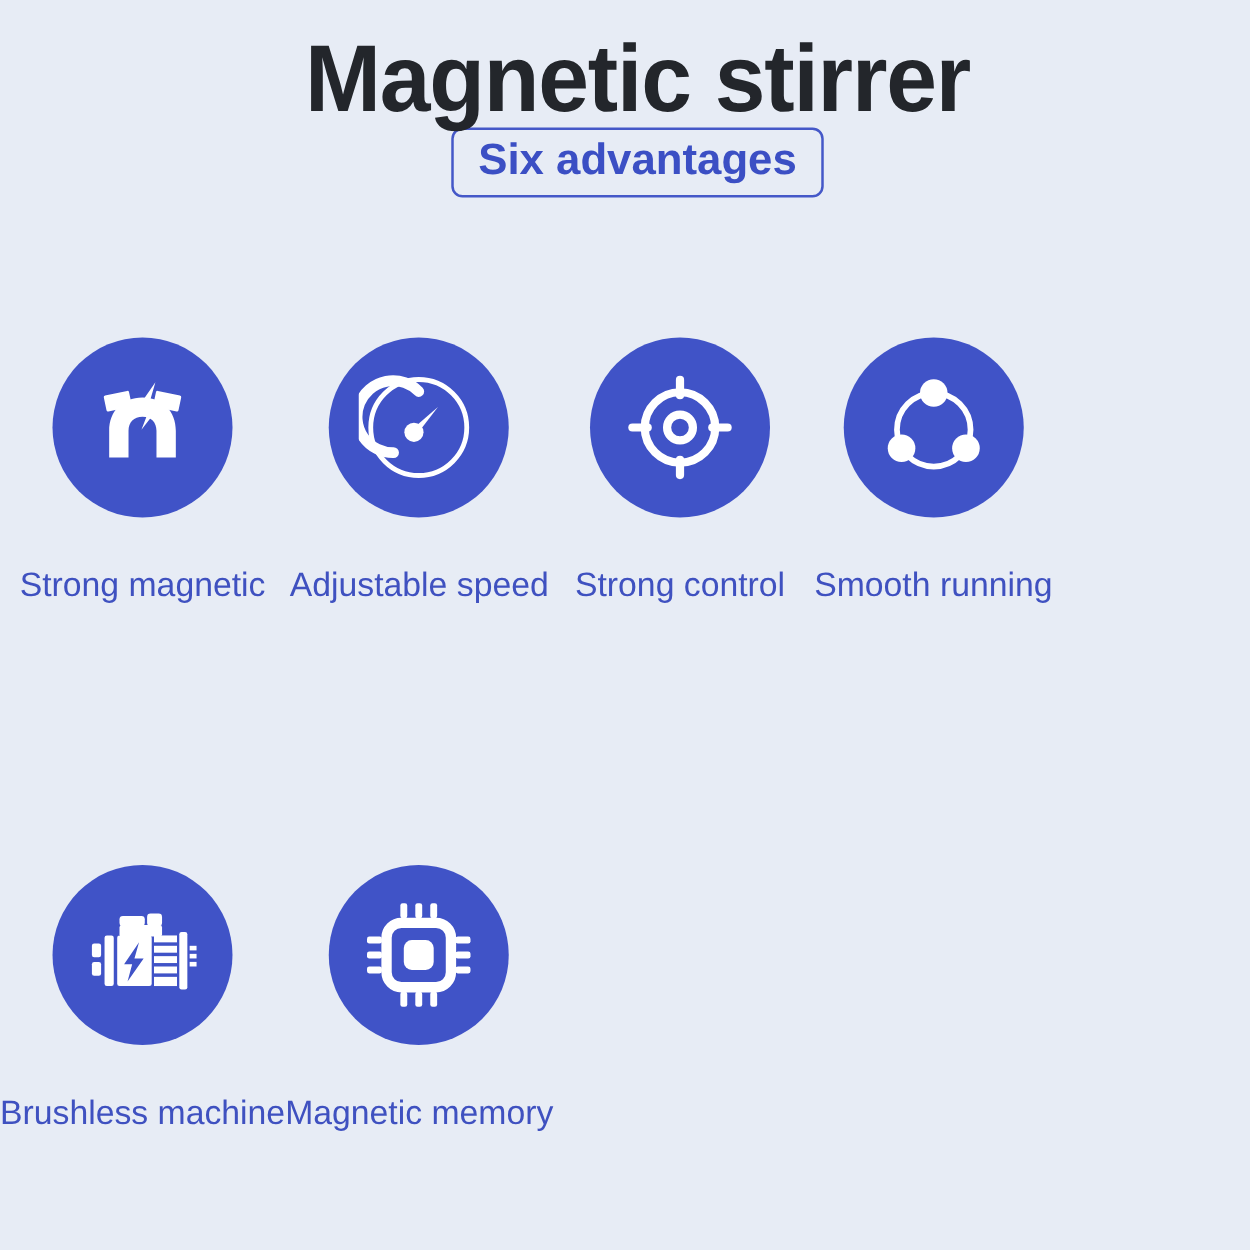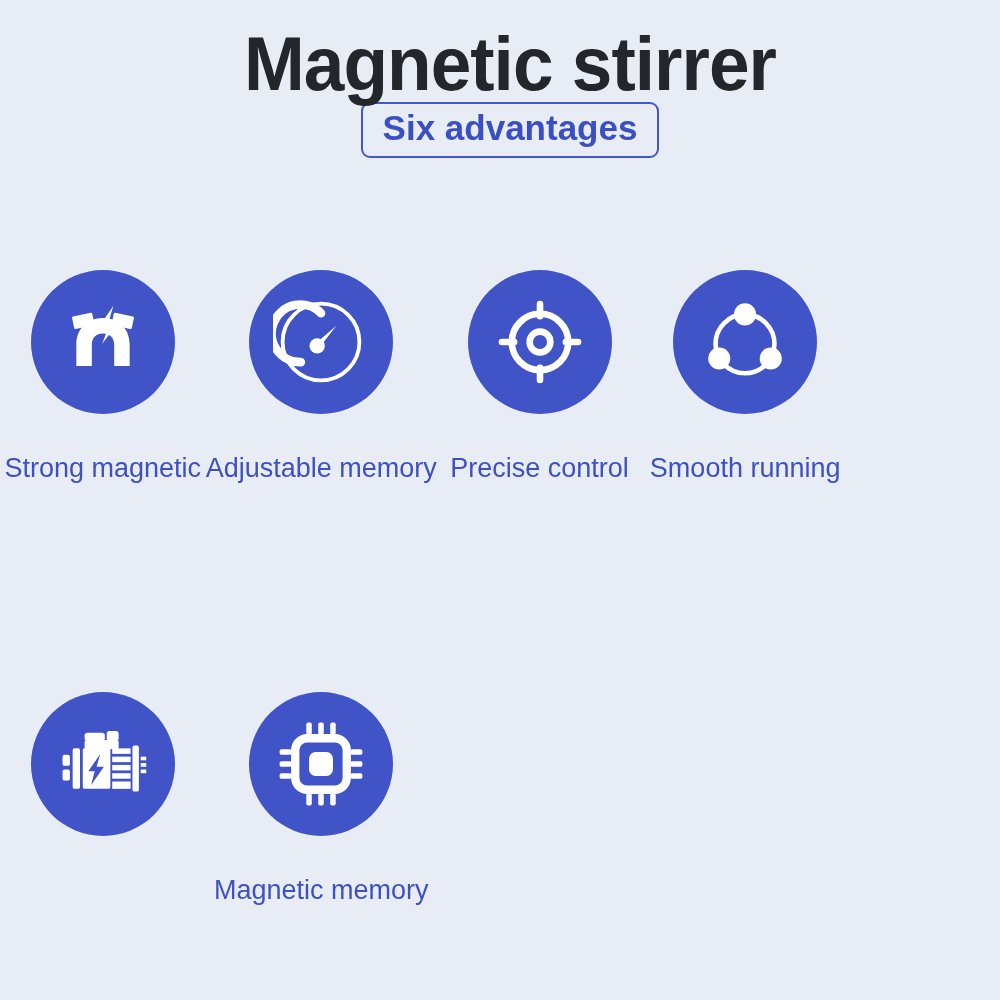--- a/index.html
+++ b/index.html
@@ -145,37 +145,37 @@
       <div class="icon-circle">
         <span>
           <svg width="96" height="96" viewBox="0 0 100 100" aria-hidden="true">
             <circle cx="50" cy="50" r="40" fill="none" stroke="#ffffff" stroke-width="4"></circle>
             <path d="M50 20 A30 30 0 1 0 29 71" fill="none" stroke="#ffffff" stroke-width="9" stroke-linecap="round"></path>
             <path d="M66 33 L49 55 L45 51 Z" fill="#ffffff"></path>
             <circle cx="46" cy="54" r="8" fill="#ffffff"></circle>
           </svg>
         </span>
       </div>
-      <div class="cell-label">Adjustable memory</div>
+      <div class="cell-label">Adjustable speed</div>
     </div>
 
     <div class="cell">
       <div class="icon-circle">
         <span>
           <svg width="94" height="94" viewBox="0 0 100 100" aria-hidden="true">
             <circle cx="50" cy="50" r="30" fill="none" stroke="#ffffff" stroke-width="7"></circle>
             <circle cx="50" cy="50" r="11" fill="none" stroke="#ffffff" stroke-width="7"></circle>
             <rect x="46.5" y="6" width="7" height="20" rx="3.5" fill="#ffffff"></rect>
             <rect x="46.5" y="74" width="7" height="20" rx="3.5" fill="#ffffff"></rect>
             <rect x="6" y="46.5" width="20" height="7" rx="3.5" fill="#ffffff"></rect>
             <rect x="74" y="46.5" width="20" height="7" rx="3.5" fill="#ffffff"></rect>
           </svg>
         </span>
       </div>
-      <div class="cell-label">Precise control</div>
+      <div class="cell-label">Strong control</div>
     </div>
 
     <div class="cell">
       <div class="icon-circle">
         <span>
           <svg width="92" height="92" viewBox="0 0 100 100" aria-hidden="true">
             <circle cx="50" cy="52" r="32" fill="none" stroke="#ffffff" stroke-width="5"></circle>
             <circle cx="50" cy="20" r="12" fill="#ffffff"></circle>
             <circle cx="22" cy="68" r="12" fill="#ffffff"></circle>
             <circle cx="78" cy="68" r="12" fill="#ffffff"></circle>
@@ -212,20 +212,21 @@
 
               <rect x="91" y="42" width="6" height="4"></rect>
               <rect x="91" y="49" width="6" height="4"></rect>
               <rect x="91" y="56" width="6" height="4"></rect>
 
               <path d="M47 39 L34 58 L41 58 L37 73 L51 53 L43 53 Z" fill="#4053c7"></path>
             </g>
           </svg>
         </span>
       </div>
+      <div class="cell-label">Brushless machine</div>
     </div>
 
     <div class="cell">
       <div class="icon-circle">
         <span>
           <svg width="92" height="92" viewBox="0 0 100 100" aria-hidden="true">
             <g fill="#ffffff">
 
               <rect x="22" y="22" width="56" height="56" rx="13" fill="none" stroke="#ffffff" stroke-width="9"></rect>
 

